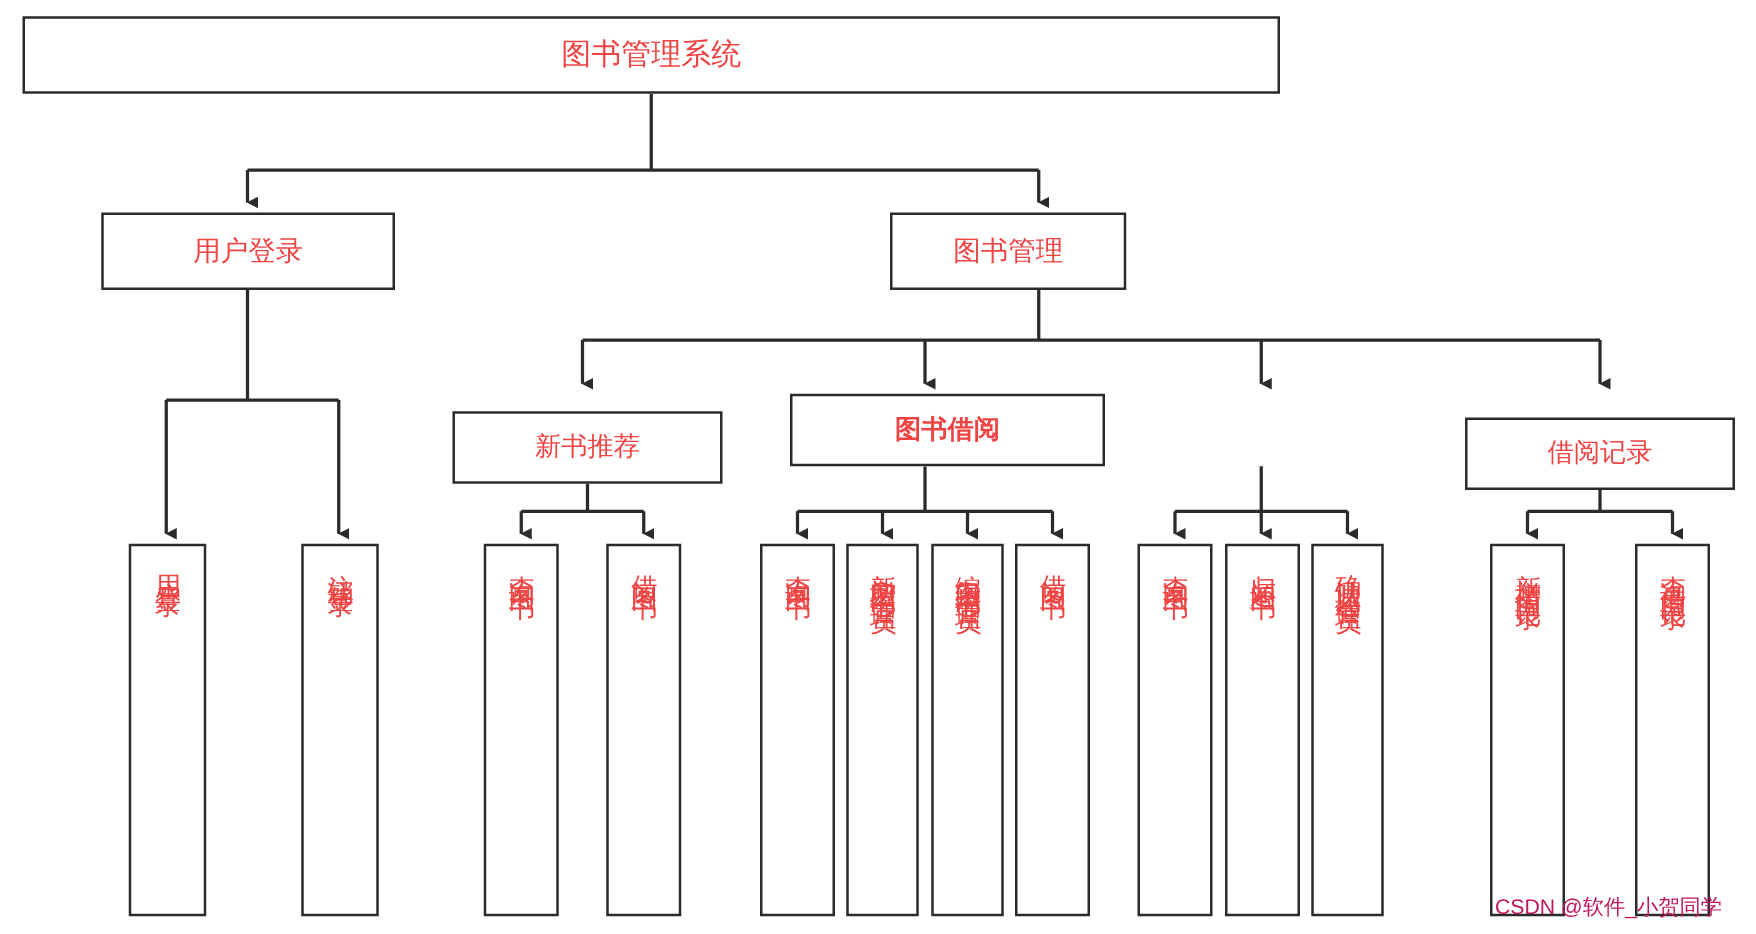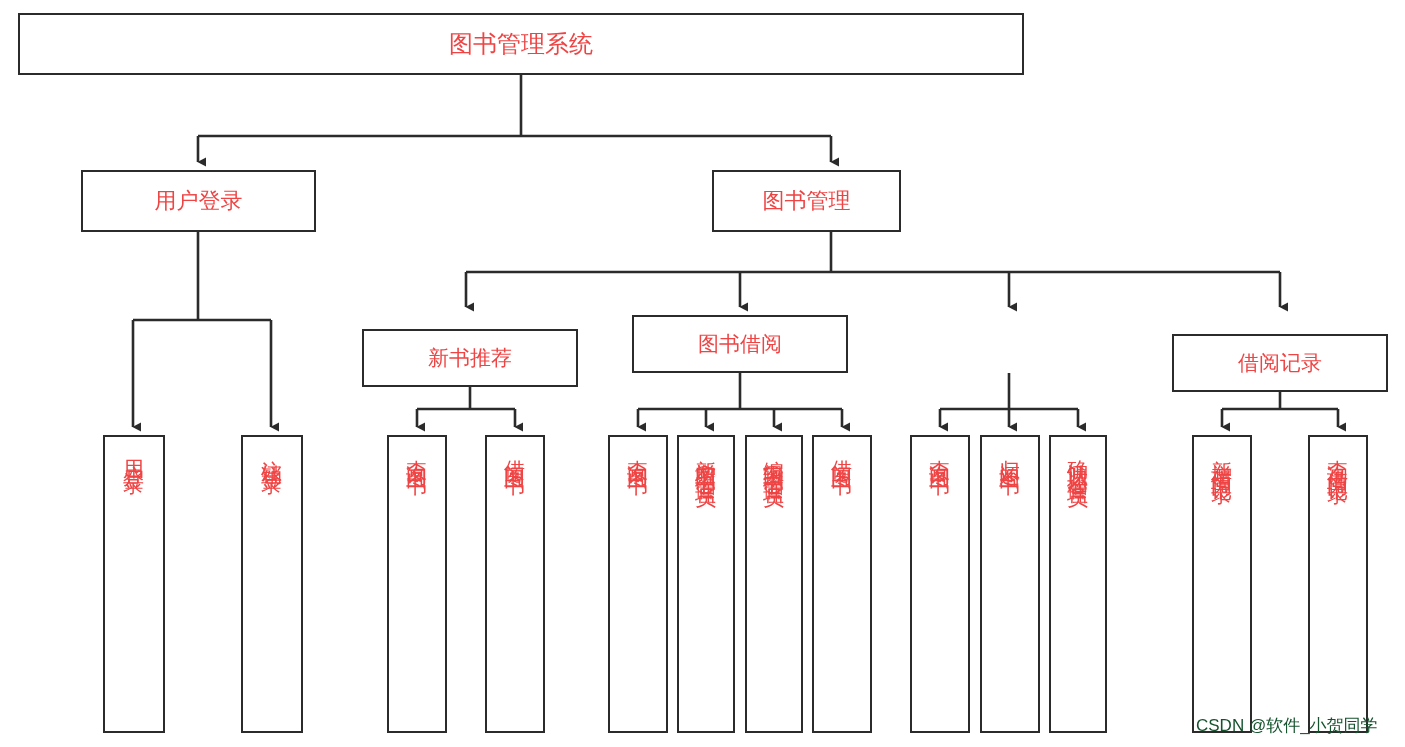--- a/index.html
+++ b/index.html
@@ -67,21 +67,21 @@
     text-align: center;
   }
   .node.leaf.short .node-label {
     letter-spacing: 5px;
   }
   .watermark {
     position: absolute;
     left: 1196px;
     top: 714px;
     font-size: 17px;
-    color: #14532d;
+    color: #be185d;
     white-space: nowrap;
     z-index: 5;
     font-family: "Liberation Sans", "DejaVu Sans", sans-serif;
   }
 </style>
 </head>
 <body>
 
 <div id="diagram-canvas">
 
@@ -144,21 +144,21 @@
   </div>
 
   <div class="node level2" style="left:712px; top:170px; width:189px; height:62px;">
     <span class="node-label">图书管理</span>
   </div>
 
   <div class="node level3" style="left:362px; top:329px; width:216px; height:58px;">
     <span class="node-label">新书推荐</span>
   </div>
 
-  <div class="node level3" style="left:632px; top:315px; width:216px; height:58px;">
+  <div class="node level3" style="left:632px; top:315px; width:252px; height:58px;font-weight:bold;">
     <span class="node-label">图书借阅</span>
   </div>
 
 
   <div class="node level3" style="left:1172px; top:315px; width:216px; height:58px;margin-top:19px;">
     <span class="node-label">借阅记录</span>
   </div>
 
   <div class="node leaf short" style="left:103px; top:435px; width:62px; height:298px;">
     <span class="node-label">用户登录</span>

